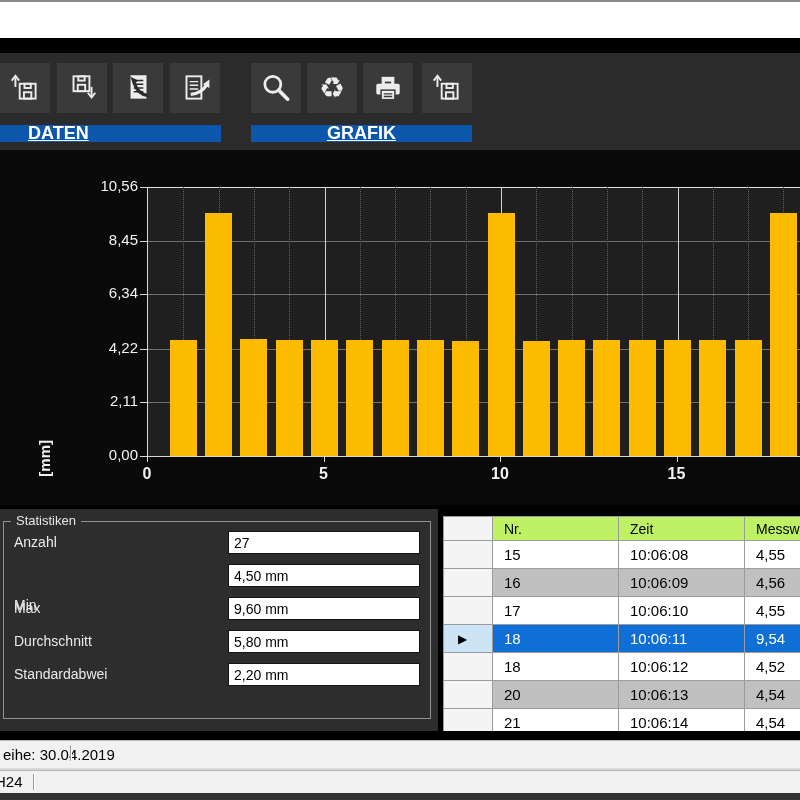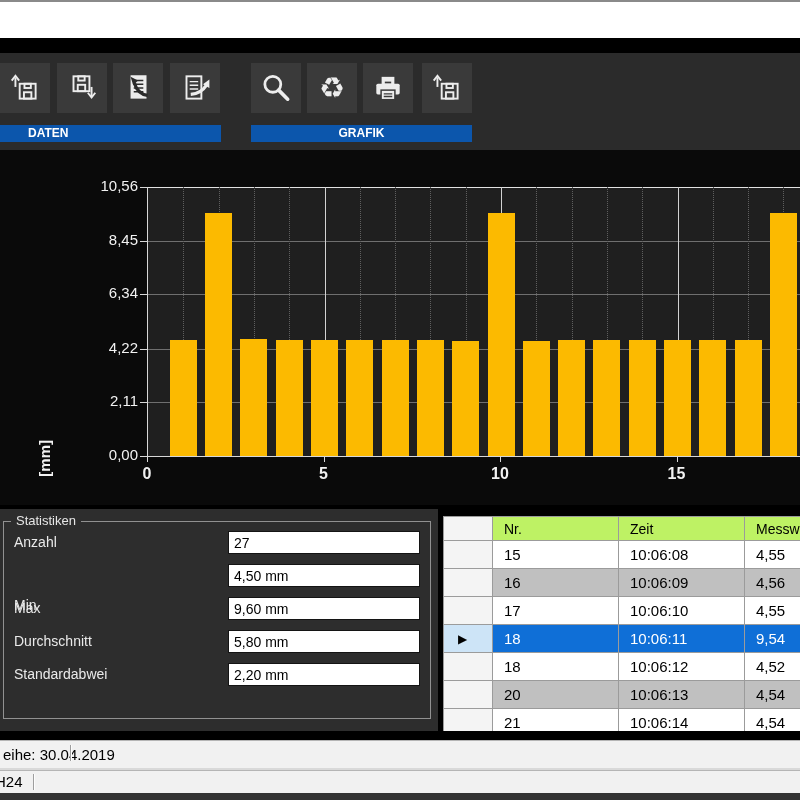--- a/index.html
+++ b/index.html
@@ -11,21 +11,21 @@
   .strip-topline{left:0;top:0;width:800px;height:2px;background:#8a8a8a;}
   .strip-white{left:0;top:2px;width:800px;height:36px;background:#ffffff;}
   .strip-titlebar{left:0;top:38px;width:800px;height:15px;background:#000;}
 
   
   .toolbar{left:0;top:53px;width:800px;height:97px;background:#2b2b2b;}
   .tbtn{position:absolute;top:10px;width:50px;height:50px;background:#3a3a3a;
         display:flex;align-items:center;justify-content:center;cursor:pointer;}
   .recycle{font-family:"DejaVu Sans",sans-serif;font-size:29px;color:#ededed;line-height:1;}
   .grouplabel{position:absolute;top:72px;height:17px;background:#0c56ac;color:#fff;
-              font-size:12px;font-weight:bold;line-height:17px;}
+              font-size:18px;font-weight:bold;line-height:17px;text-decoration:underline;}
   .grouplabel.daten{left:0;width:221px;padding-left:28px;box-sizing:border-box;}
   .grouplabel.grafik{left:251px;width:221px;text-align:center;}
 
   
   .chart-area{left:0;top:150px;width:800px;height:355px;background:#0a0a0a;}
   .plot{position:absolute;left:147px;top:37px;width:653px;height:269px;background:#1f1f1f;
         border-left:1px solid #d8d8d8;border-bottom:1px solid #d8d8d8;overflow:hidden;}
   .hgrid{position:absolute;left:0;width:100%;height:1px;background:#6f6f6f;}
   .hgrid.bright{background:#e2e2e2;}
   .vgrid{position:absolute;top:0;height:100%;width:0;border-left:1px dotted #5f5f5f;}

